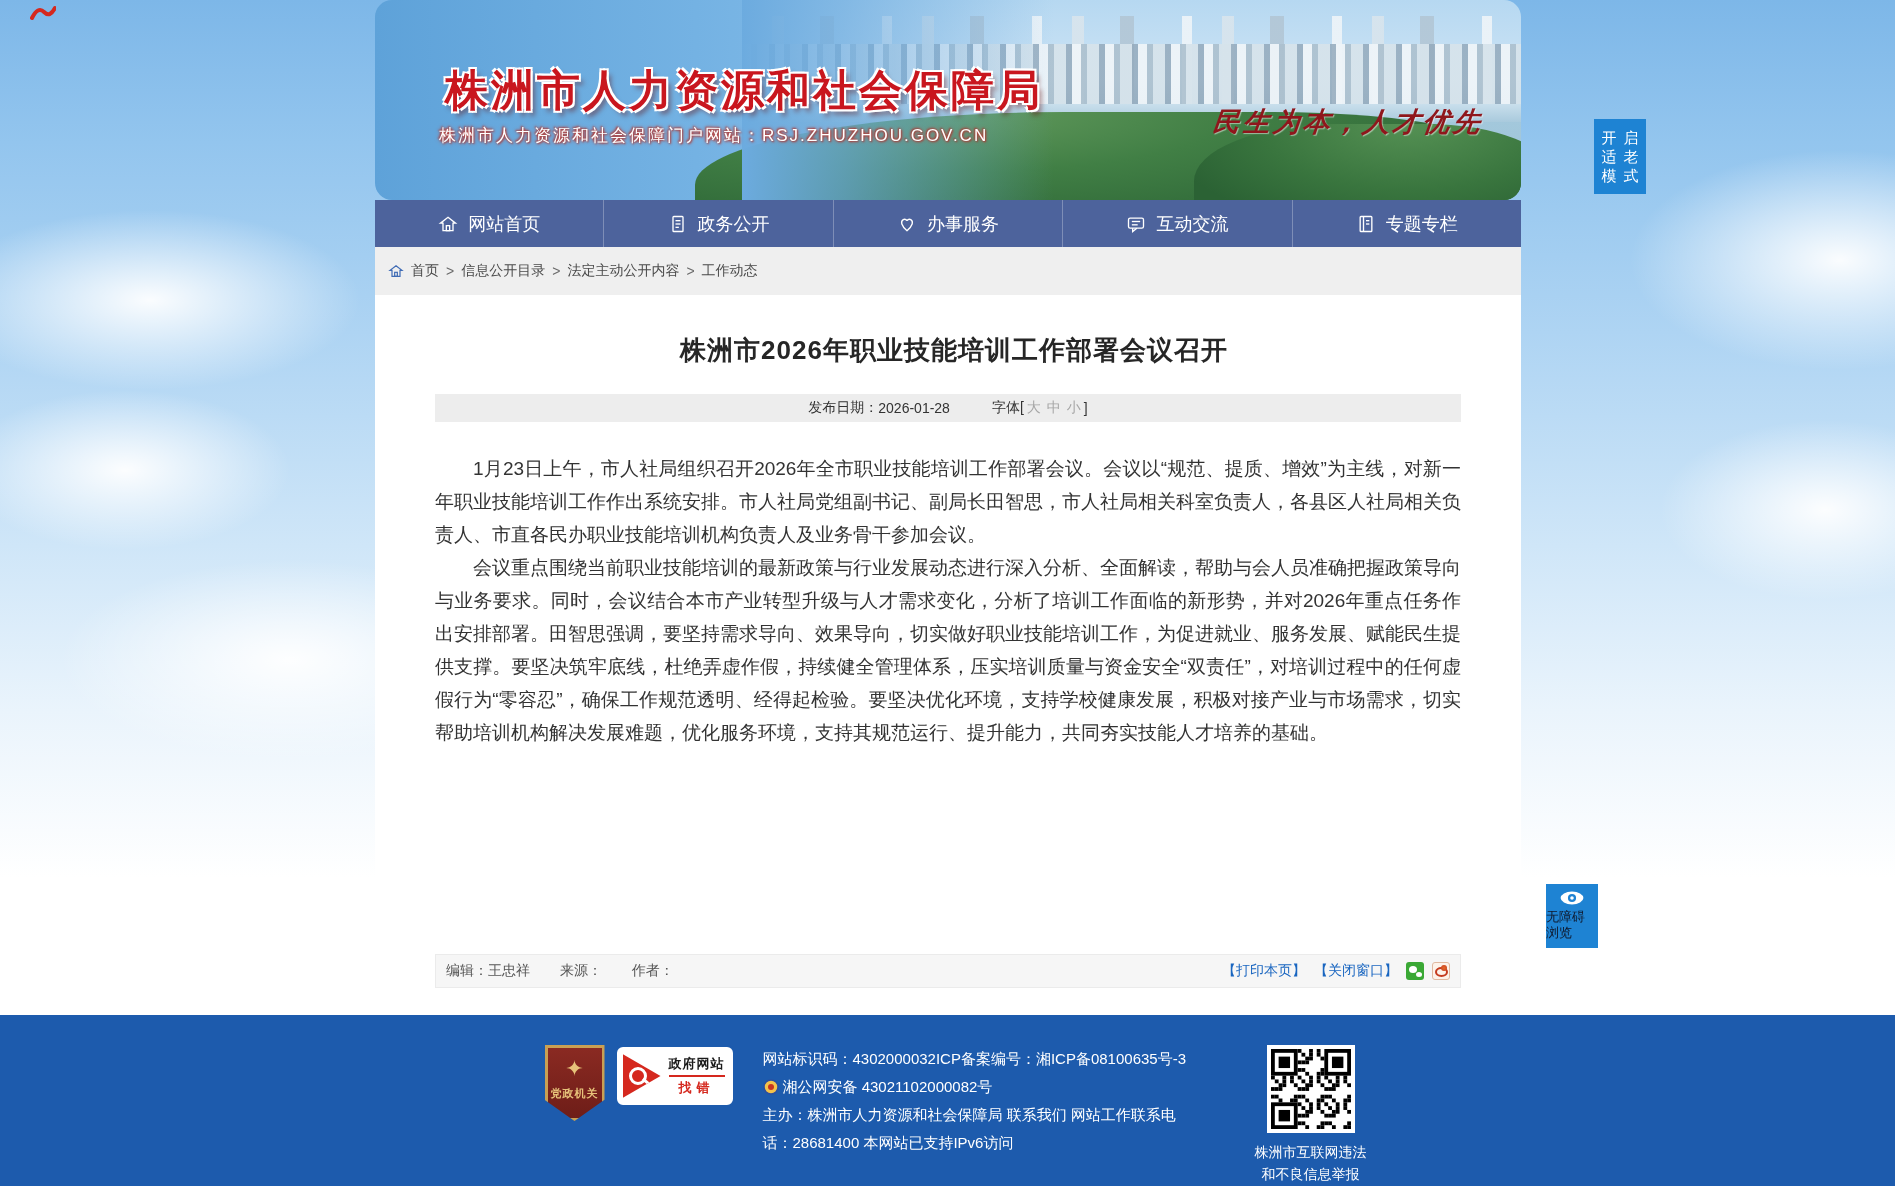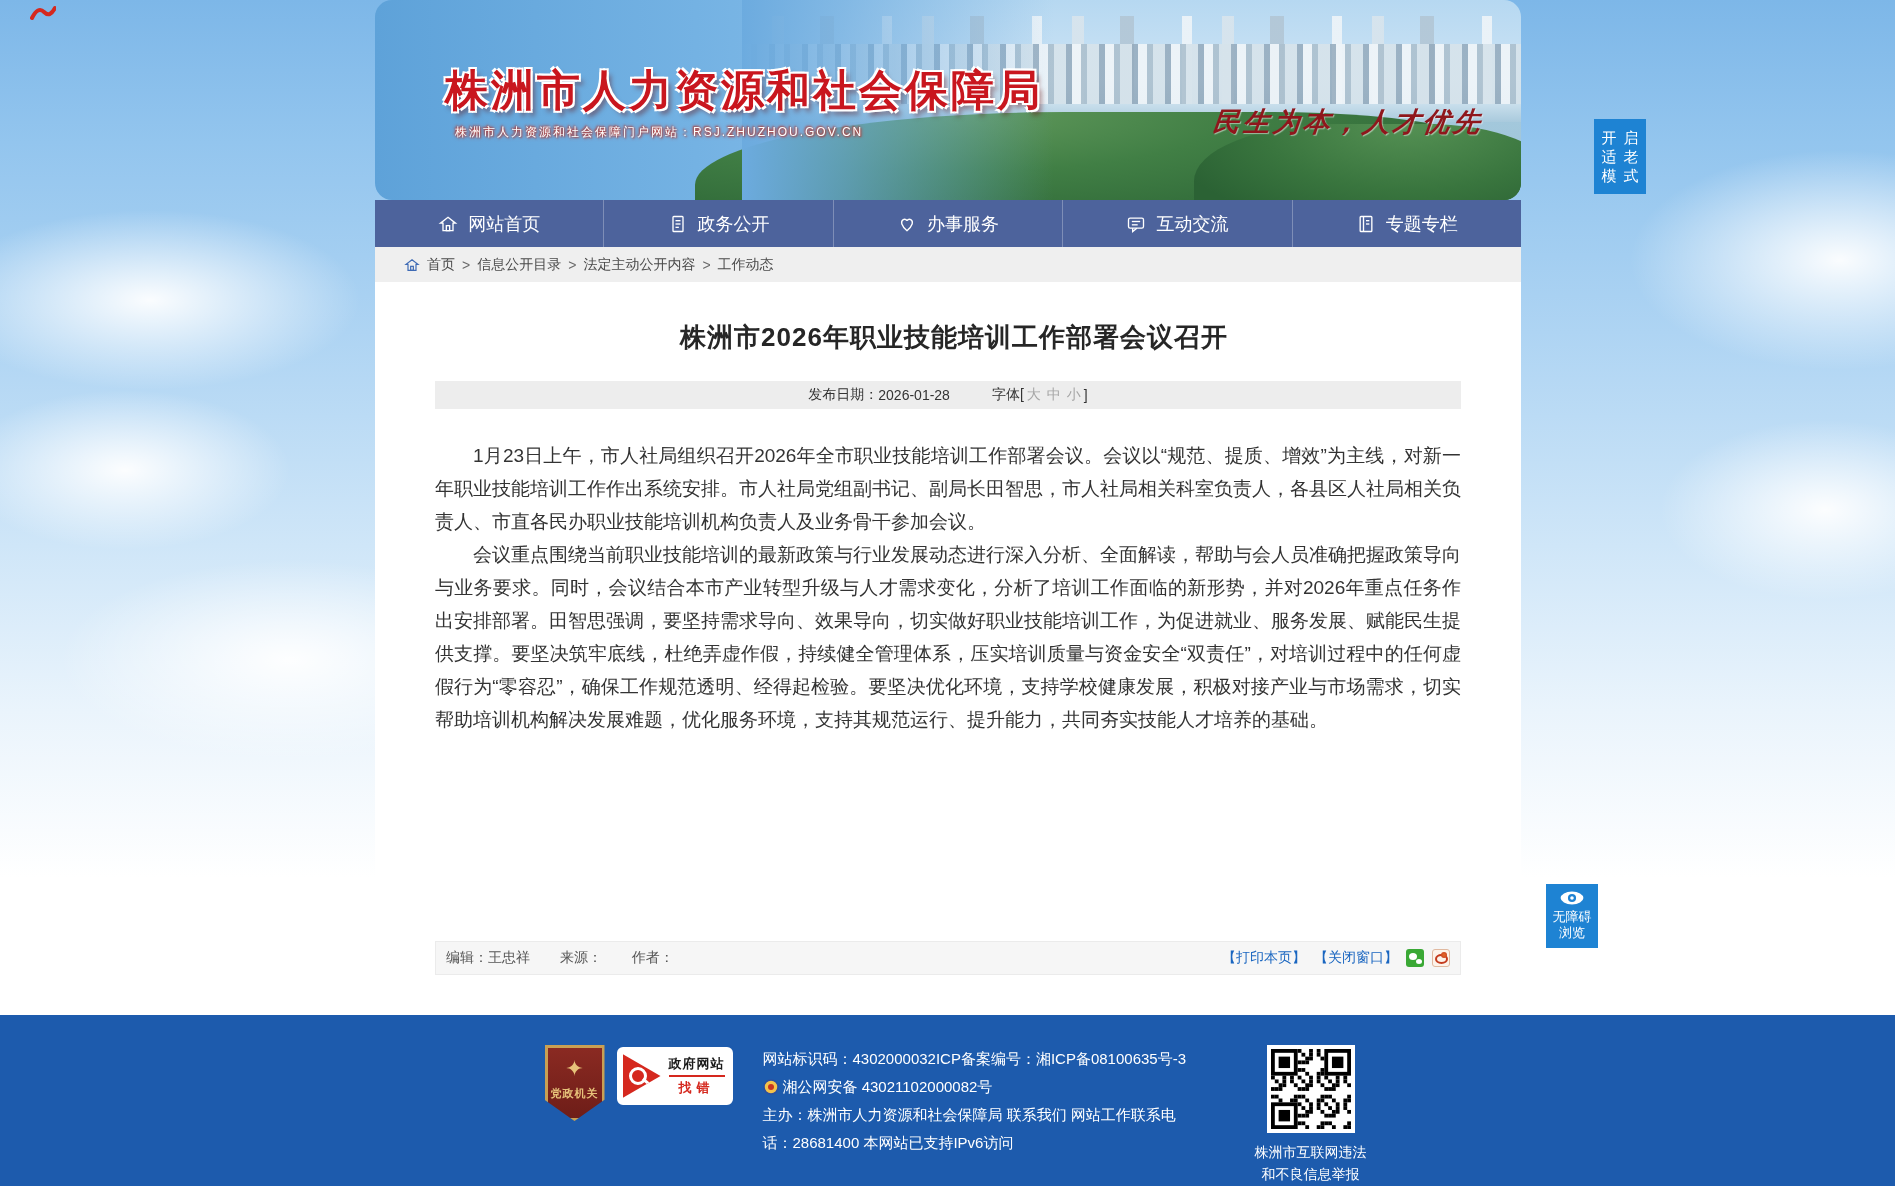--- a/index.html
+++ b/index.html
@@ -24,34 +24,34 @@
   .photo-trees { position:absolute; left:-6%; right:0; top:56%; height:52%;
       background:radial-gradient(70% 120% at 32% 0%, #61995c 0%, #417f45 48%, #2e6737 100%);
       border-radius:45% 30% 0 0 / 70% 48% 0 0; }
   .photo-trees2 { position:absolute; right:-4%; width:46%; top:62%; height:46%;
       background:radial-gradient(70% 120% at 60% 0%, #559154 0%, #39753e 60%, #2b6234 100%);
       border-radius:40% 35% 0 0 / 62% 55% 0 0; }
   .photo-fade { position:absolute; inset:0; background:linear-gradient(90deg,#6cabdf 0%, rgba(108,171,223,.7) 13%, rgba(108,171,223,0) 40%); }
 
   .banner-title { position:absolute; left:70px; top:62px; font-size:43px; font-weight:900; letter-spacing:3px; color:#c9161e;
       text-shadow:-2px -2px 0 #fff, 2px -2px 0 #fff, -2px 2px 0 #fff, 2px 2px 0 #fff, 4px 5px 5px rgba(100,10,10,.5); white-space:nowrap; }
-  .banner-sub { position:absolute; left:80px; top:124px; font-size:12px; letter-spacing:2px; color:#fff;
+  .banner-sub { position:absolute; left:64px; top:124px; font-size:17px; letter-spacing:2px; color:#fff;
       text-shadow:0 0 4px #c94a42, 1px 1px 2px #a8322c, -1px -1px 2px #a8322c; white-space:nowrap; }
   .banner-slogan { position:absolute; right:38px; top:104px; font-family:"DejaVu Serif", serif; font-style:italic; font-weight:bold;
       font-size:27px; color:#8f161c; letter-spacing:3px; transform:skewX(-6deg); text-shadow:1px 1px 1px rgba(255,255,255,.5); white-space:nowrap; }
 
   
   .nav { display:flex; height:47px; background:var(--nav_bg,#4d639c); }
   .nav-item { flex:1; display:flex; align-items:center; justify-content:center; gap:10px; color:#fff; font-size:18px;
       border-right:1px solid rgba(255,255,255,.28); cursor:pointer; }
   .nav-item:last-child { border-right:none; }
   .nav-item svg { width:20px; height:20px; }
 
   
-  .breadcrumb { display:flex; align-items:center; gap:7px; height:35px; background:#efefef; padding-left:29px; font-size:14px; color:#4a4a4a; }
+  .breadcrumb { display:flex; align-items:center; gap:7px; height:48px; background:#efefef; padding-left:13px; font-size:14px; color:#4a4a4a; }
   .breadcrumb svg { width:16px; height:16px; }
   .crumb { cursor:pointer; }
   .crumb-sep { color:#6a6a6a; }
 
   
   .article { background:#fff; min-height:731px; display:flex; flex-direction:column; padding-bottom:38px; }
   .article-title { margin-top:38px; text-align:center; font-size:26px; font-weight:bold; color:#262626; letter-spacing:1px;margin-left:12px; }
   .date-bar { margin:26px 60px 0; background:#ededed; height:28px; display:flex; align-items:center; justify-content:center; font-size:14px; color:#333; }
   .date-bar .gap { display:inline-block; width:42px; }
   .font-size-link { color:#a6a6a6; margin:0 3px; cursor:pointer; }
@@ -88,22 +88,22 @@
   .footer-text { margin-left:28px; width:430px; font-size:15px; line-height:28px; color:#fff; }
   .footer-text .line { display:flex; align-items:center; gap:4px; }
   .police-icon { width:16px; height:16px; flex:none; }
   .qr-block { margin-left:62px; text-align:center; color:#fff; font-size:14px; line-height:22px; }
   .qr-box { width:88px; height:88px; background:#fff; padding:4px; margin:0 auto 8px; }
 
   
   .elder-btn { position:absolute; left:1546px; top:119px; width:52px; background:var(--button_blue,#1e83d3); color:#fff;
       padding:9px 0; text-align:center; font-size:15px; line-height:19px; cursor:pointer;margin-left:48px; }
   .elder-btn div { letter-spacing:7px; padding-left:7px; }
-  .a11y-btn { position:absolute; left:1546px; top:884px; width:52px; background:var(--button_blue,#1e83d3); color:#ffffff;
-      padding:6px 0 7px; text-align:center; font-size:13px; line-height:16px; cursor:pointer; }
+  .a11y-btn { position:absolute; left:1546px; top:884px; width:52px; background:var(--button_blue,#1e83d3); color:#0f172a;
+      padding:6px 0 7px; font-size:13px; line-height:16px; cursor:pointer; }
   .a11y-btn svg { width:26px; height:16px; display:block; margin:0 auto 3px; }
 
   .corner-logo { position:absolute; left:30px; top:4px; width:26px; height:18px; }
 </style>
 </head>
 <body>
 
 <div class="page">
 
   <div class="cloud" style="left:-60px; top:210px; width:420px; height:180px;"></div>

